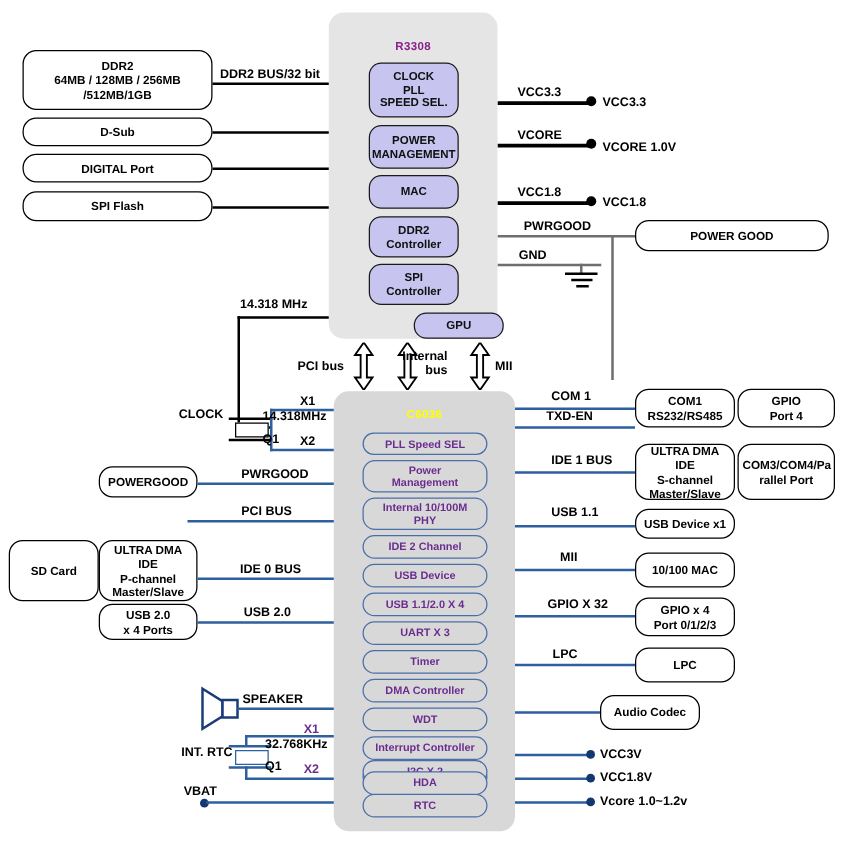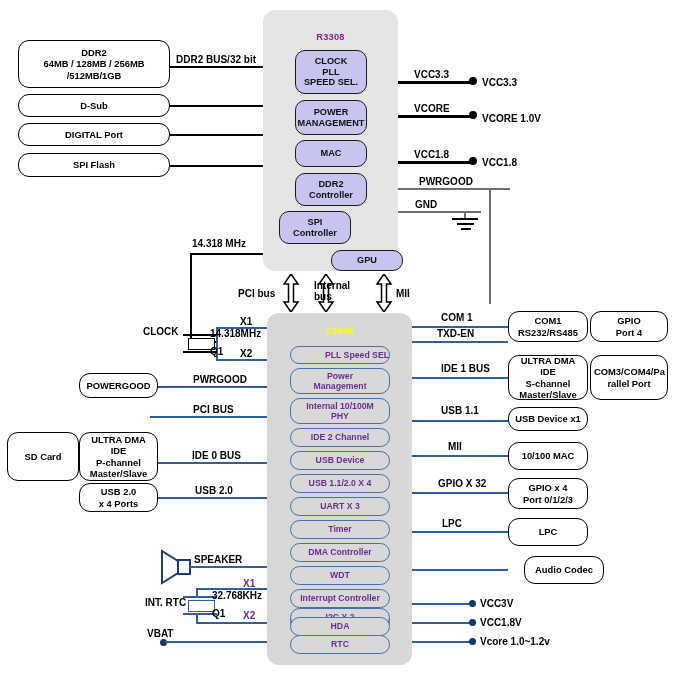--- a/index.html
+++ b/index.html
@@ -204,21 +204,21 @@
       <div>MAC</div>
     </div>
 
     <div class="pblock" style="left:32px;top:163px;width:72px;height:33px;">
       <div>
         <div>DDR2</div>
         <div>Controller</div>
       </div>
     </div>
 
-    <div class="pblock" style="left:16px;top:201px;width:72px;height:33px;">
+    <div class="pblock" style="left:32px;top:201px;width:72px;height:33px;">
       <div>
         <div>SPI</div>
         <div>Controller</div>
       </div>
     </div>
 
     <div class="pblock" style="left:32px;top:240px;width:72px;height:21px;margin-left:36px;">
       <div>GPU</div>
     </div>
   </div>
@@ -226,33 +226,38 @@
   <div class="sig" style="left:414px;top:69px;">VCC3.3</div>
   <div class="sig" style="left:414px;top:103px;">VCORE</div>
   <div class="sig" style="left:414px;top:149px;">VCC1.8</div>
   <div class="sig" style="left:419px;top:176px;">PWRGOOD</div>
   <div class="sig" style="left:415px;top:199px;">GND</div>
 
   <div class="sig" style="left:482px;top:77px;">VCC3.3</div>
   <div class="sig" style="left:482px;top:113px;">VCORE  1.0V</div>
   <div class="sig" style="left:482px;top:157px;">VCC1.8</div>
 
+  <div class="ext-box" style="left:508px;top:176px;width:155px;height:25px;">
+    <div class="lines">
+        <div>POWER GOOD</div>
+      </div>
+  </div>
 
   <svg class="arrow" style="left:282px;top:274px;" width="18" height="38">
     <polygon points="9,0 16,10 11.5,10 11.5,28 16,28 9,38 2,28 6.5,28 6.5,10 2,10" fill="#ffffff" stroke="#000000" stroke-width="1.5"></polygon>
   </svg>
   <svg class="arrow" style="left:317px;top:274px;" width="18" height="38">
     <polygon points="9,0 16,10 11.5,10 11.5,28 16,28 9,38 2,28 6.5,28 6.5,10 2,10" fill="#ffffff" stroke="#000000" stroke-width="1.5"></polygon>
   </svg>
   <svg class="arrow" style="left:375px;top:274px;" width="18" height="38">
     <polygon points="9,0 16,10 11.5,10 11.5,28 16,28 9,38 2,28 6.5,28 6.5,10 2,10" fill="#ffffff" stroke="#000000" stroke-width="1.5"></polygon>
   </svg>
 
   <div class="sig" style="left:238px;top:288px;">PCI bus</div>
-  <div class="sig" style="left:314px;top:280px;text-align:left;width:44px;">Internal<br>bus</div>
+  <div class="sig" style="left:314px;top:280px;text-align:right;width:44px;">Internal<br>bus</div>
   <div class="sig" style="left:396px;top:288px;">MII</div>
 
   <div class="sig" style="left:192px;top:238px;">14.318 MHz</div>
   <div class="sig" style="left:143px;top:326px;">CLOCK</div>
 
   <div class="xtal-plate blk" style="left:183px;top:334px;width:34px;height:2.4px;"></div>
   <div class="xtal-body blk" style="left:188px;top:338px;width:25px;height:10px;"></div>
   <div class="xtal-plate blk" style="left:183px;top:351px;width:34px;height:2.4px;"></div>
   <div class="wire-blue" style="left:216px;top:335px;width:2px;height:18px;"></div>
   <div class="wire-blue" style="left:216px;top:327px;width:2px;height:9px;"></div>
@@ -323,21 +328,21 @@
   <div class="sig" style="left:212px;top:608px;">Q1</div>
   <div class="sig purple" style="left:243px;top:610px;">X2</div>
 
   <div class="sig" style="left:147px;top:628px;">VBAT</div>
   <div class="dot" style="left:160px;top:639px;"></div>
   <div class="wire-blue" style="left:165px;top:641px;width:103px;height:2px;"></div>
 
   <div class="chip chip-gray" style="left:267px;top:313px;width:145px;height:352px;">
     <div class="chip-title gray-t" style="top:13px;left:0;">C6036</div>
 
-    <div class="gblock" style="left:23px;top:33px;width:100px;height:18px;justify-content:flex-end;">
+    <div class="gblock" style="left:23px;top:33px;width:100px;height:18px;">
       <div>PLL Speed SEL</div>
     </div>
 
     <div class="gblock" style="left:23px;top:55px;width:100px;height:26px;">
       <div>
           <div>Power</div>
           <div>Management</div>
         </div>
     </div>
 
@@ -477,19 +482,19 @@
       <div>Port 0/1/2/3</div>
     </div>
   </div>
 
   <div class="ext-box" style="left:508px;top:518px;width:80px;height:28px;">
     <div class="lines">
         <div>LPC</div>
       </div>
   </div>
 
-  <div class="ext-box" style="left:524px;top:556px;width:80px;height:28px;">
+  <div class="ext-box" style="left:480px;top:556px;width:80px;height:28px;">
     <div class="lines">
         <div>Audio Codec</div>
       </div>
   </div>
 
 </div>
 
 </body></html>

